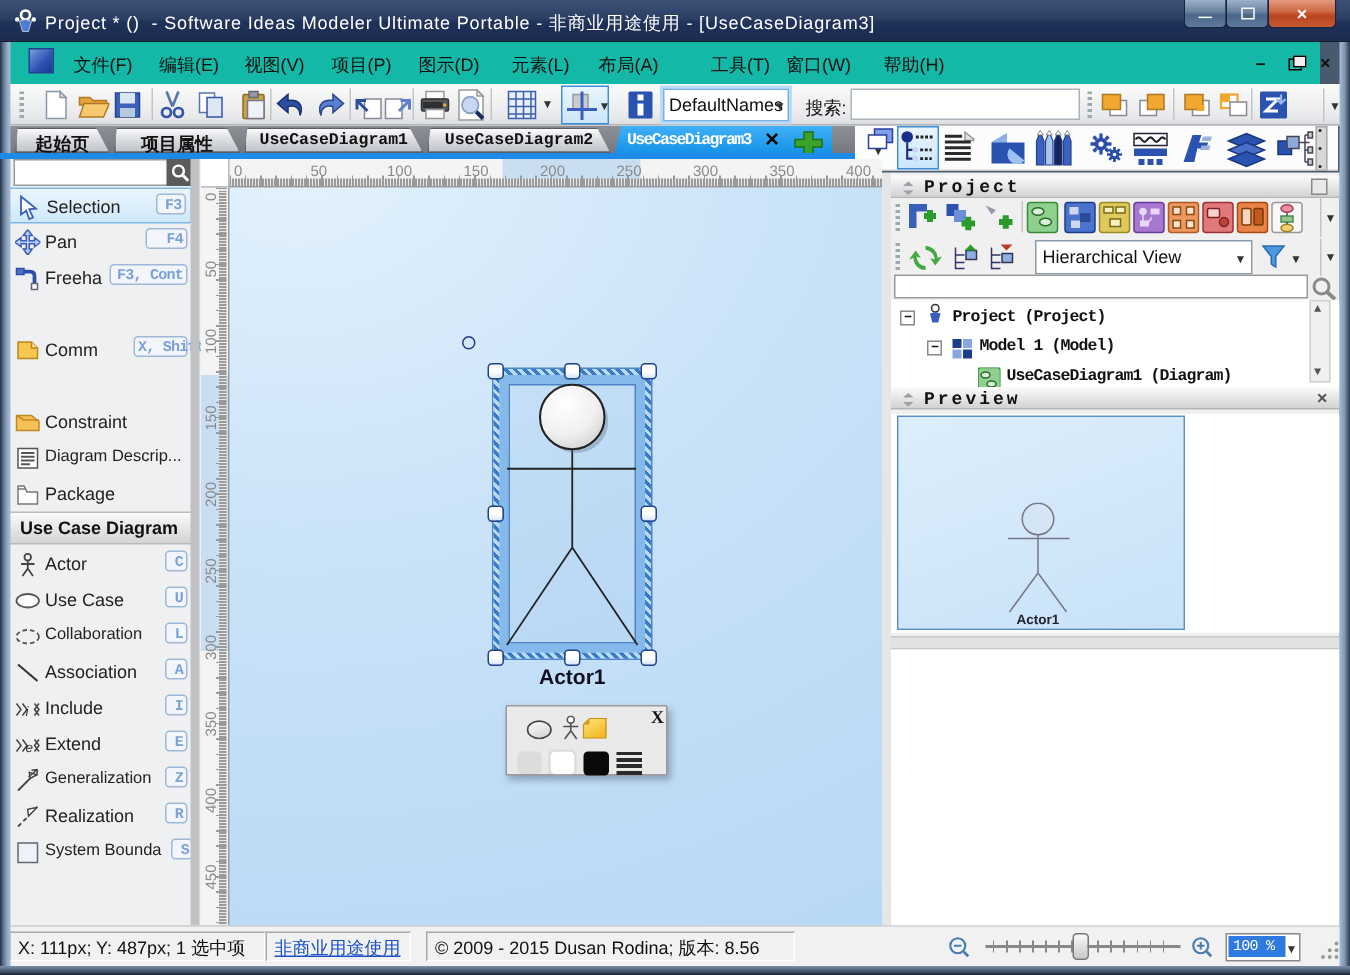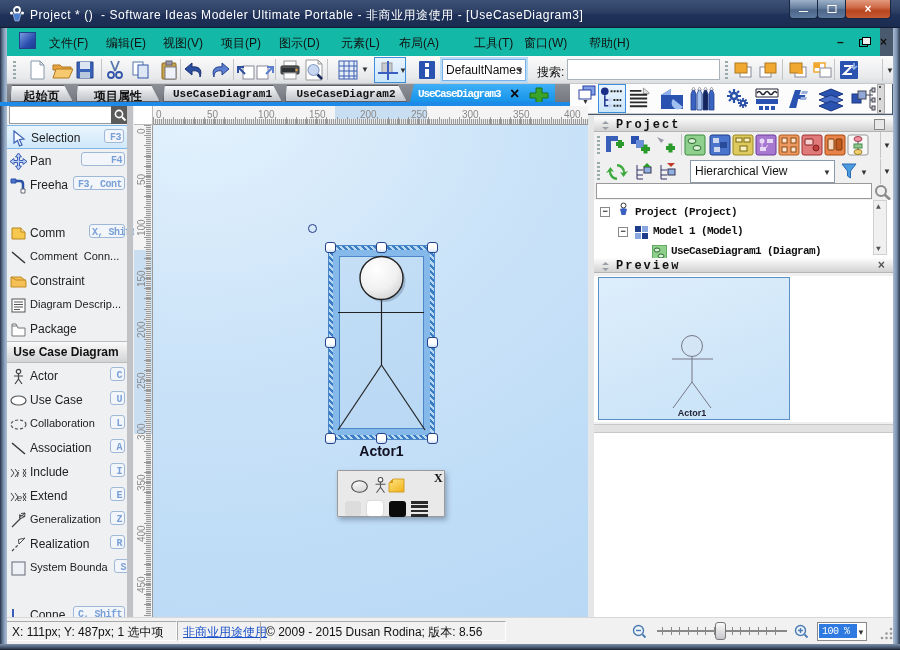--- a/index.html
+++ b/index.html
@@ -406,45 +406,39 @@
           <path d="M3 1 L13 9 L8.5 9.5 L11 15 L8.5 16 L6.5 10.5 L3 13 Z" fill="#f8fbff" stroke="#3a5fb8" stroke-width="1.2"></path>
         </svg>
    <span class="lbl">Selection</span>
         <span class="badge" style="right:3px;width:20px">F3</span>
       </div>
  <div class="titem" style="top:43px">
    <svg class="iico" viewBox="0 0 17 17">
           <path d="M8.5 0 L11.5 4 L9.5 4 L9.5 7.5 L13 7.5 L13 5.5 L17 8.5 L13 11.5 L13 9.5 L9.5 9.5 L9.5 13 L11.5 13 L8.5 17 L5.5 13 L7.5 13 L7.5 9.5 L4 9.5 L4 11.5 L0 8.5 L4 5.5 L4 7.5 L7.5 7.5 L7.5 4 L5.5 4 Z" fill="#b8cdf0" stroke="#3a5fb8" stroke-width="1"></path>
         </svg>
    <span class="lbl">Pan</span>
-        <span class="badge" style="right:3px;width:44px">F4</span>
+        <span class="badge" style="right:3px;width:28px">F4</span>
       </div>
  <div class="titem" style="top:67px">
    <svg class="iico" viewBox="0 0 17 17">
           <path d="M2 4 h8 q3 0 3 3 v6" stroke="#2a50a8" stroke-width="2.5" fill="none"></path>
           <path d="M1 2 h5 v4 h-5 z" fill="#4a70c8" stroke="#2a50a8"></path>
           <path d="M11 12 h4 v4 h-4 z" fill="#fff" stroke="#667"></path>
         </svg>
    <span class="lbl">Freeha</span>
         <span class="badge" style="right:3px;width:52px">F3, Cont</span>
       </div>
  <div class="titem" style="top:115px">
    <svg class="iico" viewBox="0 0 17 17">
           <path d="M2 3 h9 l4 4 v7 h-13 z" fill="#f8c84e" stroke="#b8871e"></path>
           <path d="M11 3 v4 h4" fill="#fae29a" stroke="#b8871e"></path>
         </svg>
    <span class="lbl">Comm</span>
         <span class="badge" style="right:3px;width:36px">X, Shift</span>
       </div>
- <div class="titem" style="top:139px">
-   <svg class="iico" viewBox="0 0 17 17">
-          <path d="M2 3 L15 14" stroke="#333" stroke-width="1.4"></path>
-        </svg>
-   <span class="lbl" style="font-size:11px">Comment&nbsp; Conn...</span>
-      </div>
  <div class="titem" style="top:163px">
    <svg class="iico" viewBox="0 0 17 17">
           <path d="M1 4 h10 l5 4 v6 h-15 z" fill="#f5c056" stroke="#c08a20"></path>
           <path d="M1 4 l5 3 h10" fill="none" stroke="#c08a20"></path>
         </svg>
    <span class="lbl">Constraint</span>
       </div>
  <div class="titem" style="top:187px">
    <svg class="iico" viewBox="0 0 17 17">
           <rect x="2" y="2" width="13" height="13" fill="#fff" stroke="#555"></rect>
@@ -522,27 +516,20 @@
         </svg>
    <span class="lbl">Realization</span>
         <span class="badge" style="right:3px;width:15px">R</span>
       </div>
  <div class="titem" style="top:450px">
    <svg class="iico" viewBox="0 0 17 17">
           <rect x="2" y="2" width="13" height="13" fill="#eef2f6" stroke="#667"></rect>
         </svg>
    <span class="lbl" style="font-size:11px">System Bounda</span>
         <span class="badge" style="right:-1px;width:15px">S</span>
-      </div>
- <div class="titem" style="top:497px">
-   <svg class="iico" viewBox="0 0 17 17">
-          <path d="M3 2 v10 h11" stroke="#3a5fb8" stroke-width="2" fill="none"></path>
-        </svg>
-   <span class="lbl">Conne</span>
-        <span class="badge" style="right:3px;width:52px">C, Shift</span>
       </div>
 </div>
 <div id="lscroll"></div>
 <div id="rpanel">
  <div class="phead" style="top:2px">Project<span class="abs" style="right:8px;top:2px;width:11px;height:11px;border:1px solid #888;background:#e8e8e8"></span></div>
  <svg class="abs" style="left:6px;top:5px" width="11" height="11" viewBox="0 0 11 11">
         <path d="M2 4 l3.5-3 3.5 3 z M2 7 l3.5 3 3.5-3 z" fill="#9aa0a8"></path>
       </svg>
  <div class="abs" style="left:0;top:17px;width:299px;height:27px">
   <div class="grip" style="left:3px;top:4px"></div>
@@ -683,21 +670,21 @@
    <div class="abs" style="left:0;top:246px"></div>
    <div class="abs" style="left:43px;top:130px;width:100px;text-align:center;font-weight:bold;font-size:9px;color:#223">Actor1</div>
   </div>
  </div>
  <div class="abs" style="left:0px;top:309px;width:299px;height:9px;background:#e2e2e2;border-top:1px solid #c8c8c8;border-bottom:1px solid #c8c8c8"></div>
  <div class="abs" style="left:0px;top:318px;width:299px;height:184px;background:#fff"></div>
 </div>
 <div id="status">
  <div class="scell" style="left:2px;width:171px">X: 111px; Y: 487px; 1 选中项</div>
  <div class="scell" style="left:173px;width:97px;color:#1a50c8"><span style="text-decoration:underline">非商业用途使用</span></div>
- <div class="scell" style="left:256px;width:246px">© 2009 - 2015 Dusan Rodina; 版本: 8.56</div>
+ <div class="scell" style="left:280px;width:246px">© 2009 - 2015 Dusan Rodina; 版本: 8.56</div>
  <svg class="abs" style="left:628px;top:6px" width="15" height="15" viewBox="0 0 15 15">
         <circle cx="6.5" cy="6.5" r="5" fill="#eef4fa" stroke="#4a7ab0" stroke-width="1.4"></circle>
         <path d="M4 6.5 h5" stroke="#4a7ab0" stroke-width="1.4"></path>
         <path d="M10.5 10.5 l3 3" stroke="#4a7ab0" stroke-width="1.8"></path>
       </svg>
  <div class="abs" style="left:653px;top:12px;width:130px;height:1.5px;background:#888"></div>
  <div class="abs" style="left:658px;top:9px;width:122px;height:8px;background:repeating-linear-gradient(90deg,#888 0 1px,transparent 1px 8.7px)"></div>
  <div class="abs" style="left:711px;top:4px;width:11px;height:18px;background:linear-gradient(#fafafa,#c8c8cc);border:1px solid #777;border-radius:3px"></div>
  <svg class="abs" style="left:790px;top:6px" width="15" height="15" viewBox="0 0 15 15">
         <circle cx="6.5" cy="6.5" r="5" fill="#eef4fa" stroke="#4a7ab0" stroke-width="1.4"></circle>

